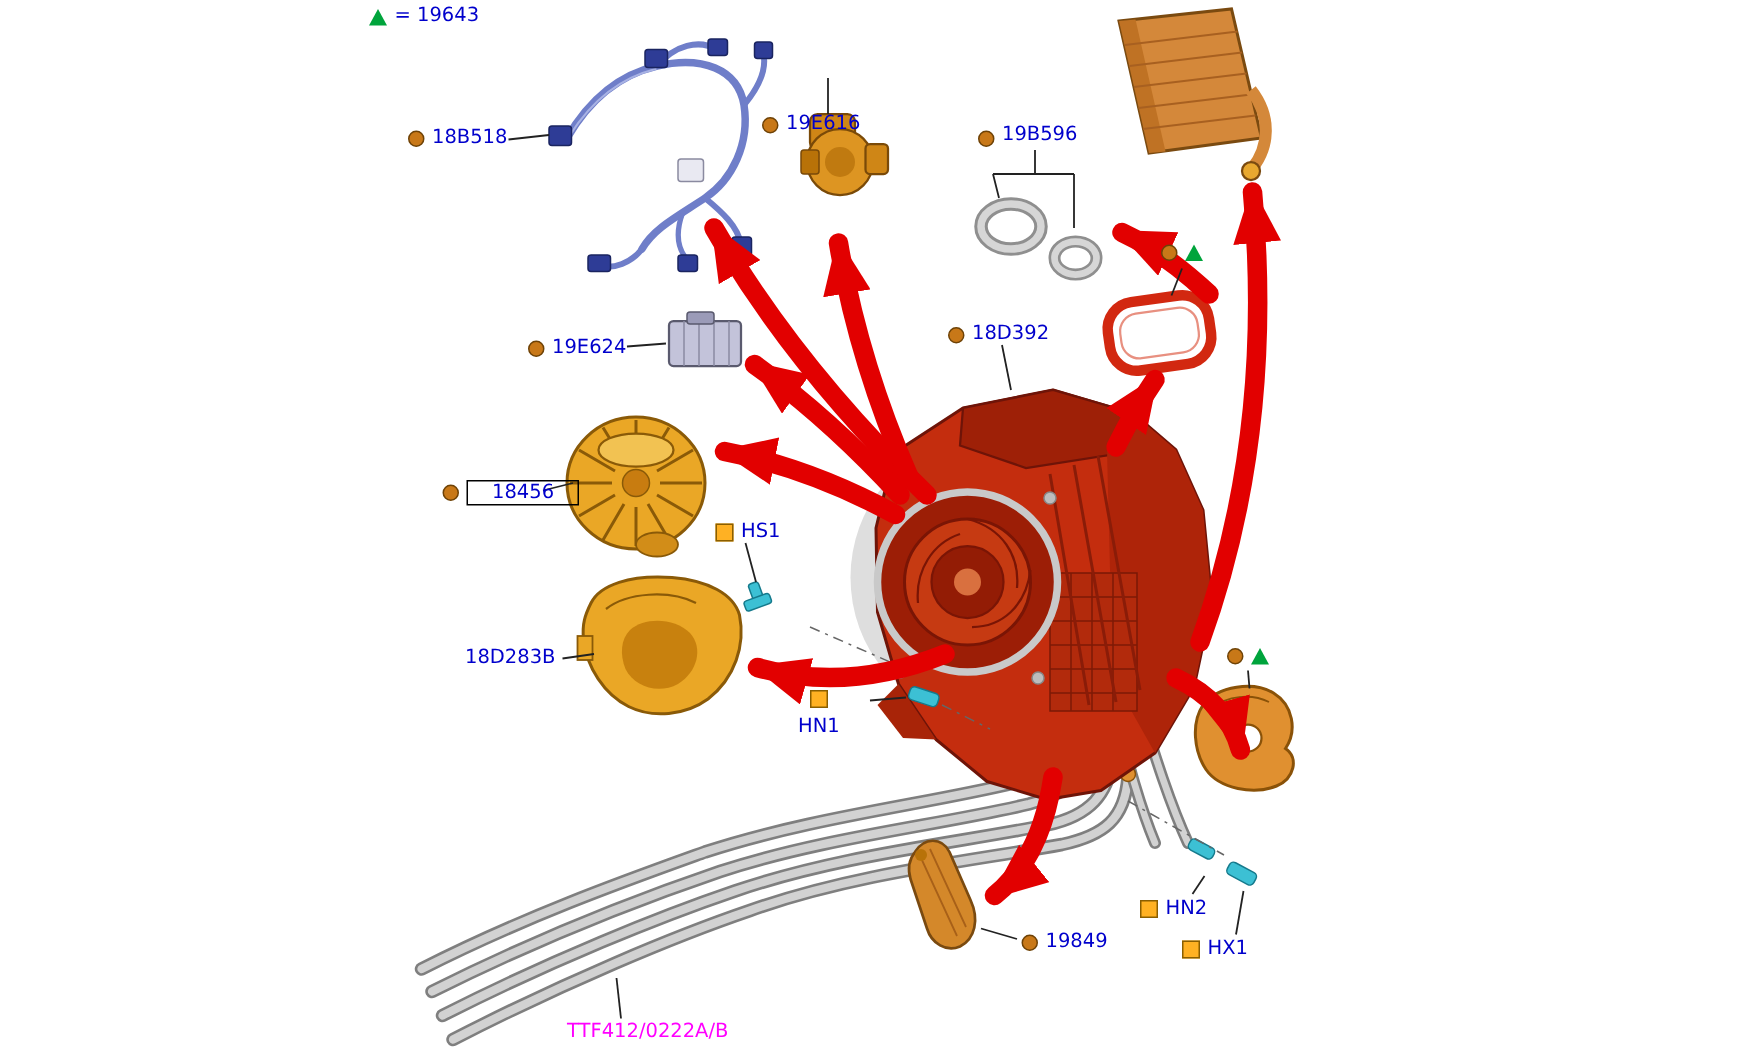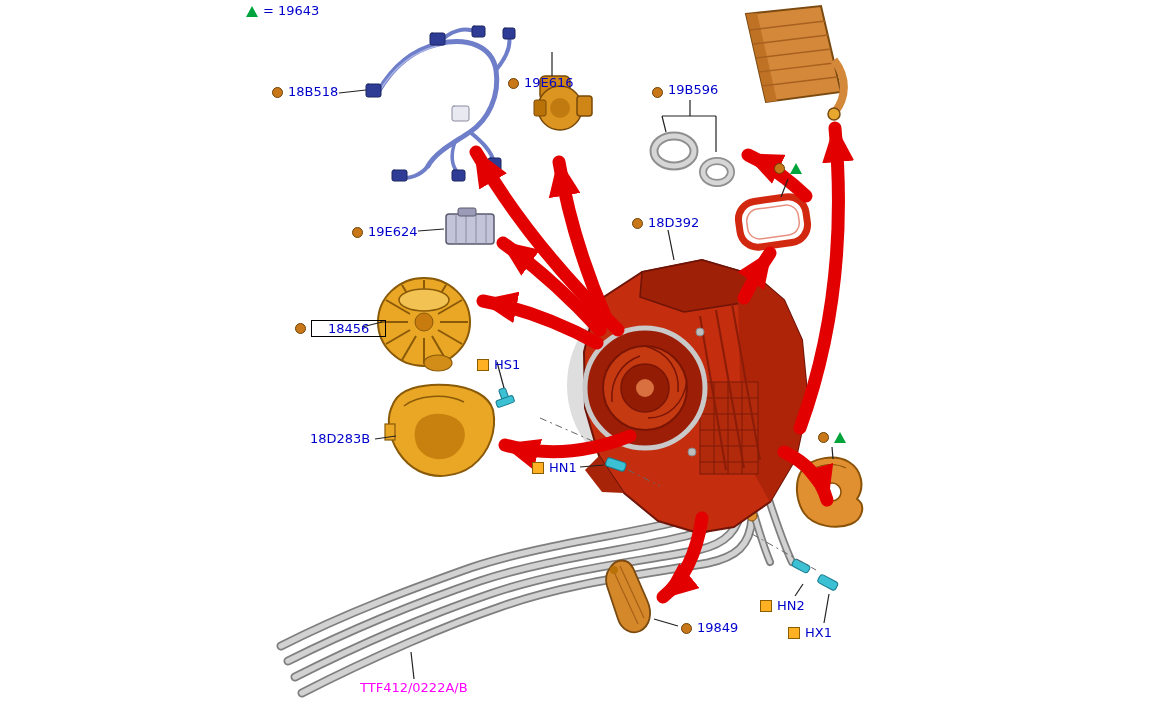--- a/index.html
+++ b/index.html
@@ -22,21 +22,21 @@
   .mk-s {
     width: 12px; height: 12px;
     background: #ffb123; border: 1px solid #8a5e00; box-sizing: border-box; flex: 0 0 auto;
   }
   .mk-t {
     width: 0; height: 0; flex: 0 0 auto;
     border-left: 6px solid transparent; border-right: 6px solid transparent;
     border-bottom: 11px solid #00a43c;
   }
   .boxed { border: 1.6px solid #000; padding: 0 16px; line-height: 15px; }
-  .footer-lbl { color: #ff00ff; }
+  .footer-lbl { color: #ff00ff; margin-left: 18px; }
 </style>
 </head>
 <body>
 
 <div class="stage">
 
   <svg class="art" width="1164" height="708" viewBox="0 0 1164 708">
     <defs>
       <marker id="ah" markerUnits="userSpaceOnUse" markerWidth="38" markerHeight="32" refX="34" refY="16" orient="auto">
         <path d="M0,0 L38,16 L0,32 Z" fill="#e20000"></path>
@@ -239,30 +239,30 @@
   <div class="lbl" style="left:352px; top:224px;">
     <span class="mk-c"></span>
     <span class="txt">19E624</span>
   </div>
 
   <div class="lbl" style="left:295px; top:320px;">
     <span class="mk-c"></span>
     <span class="txt boxed">18456</span>
   </div>
 
-  <div class="lbl" style="left:477px; top:347px;margin-top:10px;">
+  <div class="lbl" style="left:477px; top:347px;">
     <span class="mk-s"></span>
     <span class="txt">HS1</span>
   </div>
 
   <div class="lbl" style="left:310px; top:431px;align-items:flex-end;">
     <span class="txt">18D283B</span>
   </div>
 
-  <div class="lbl" style="left:532px; top:460px;">
+  <div class="lbl" style="left:532px; top:460px;flex-direction:column;">
     <span class="mk-s"></span>
     <span class="txt">HN1</span>
   </div>
 
   <div class="lbl" style="left:774px; top:163px;">
     <span class="mk-c"></span>
     <span class="mk-t"></span>
   </div>
 
   <div class="lbl" style="left:818px; top:432px;">

